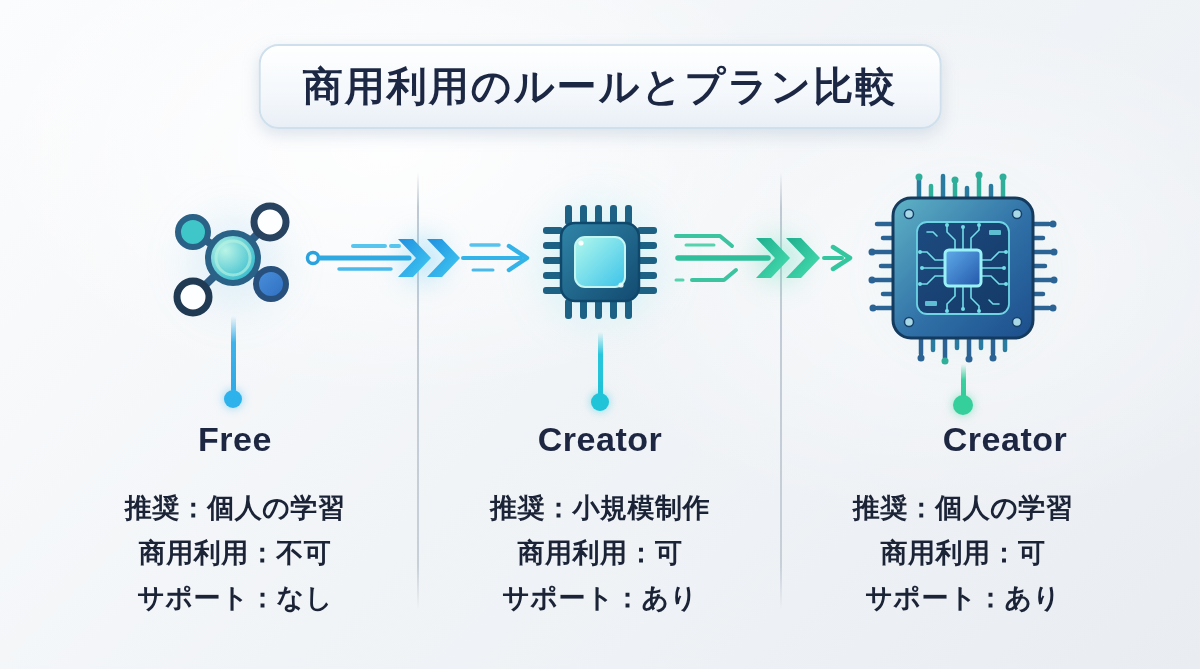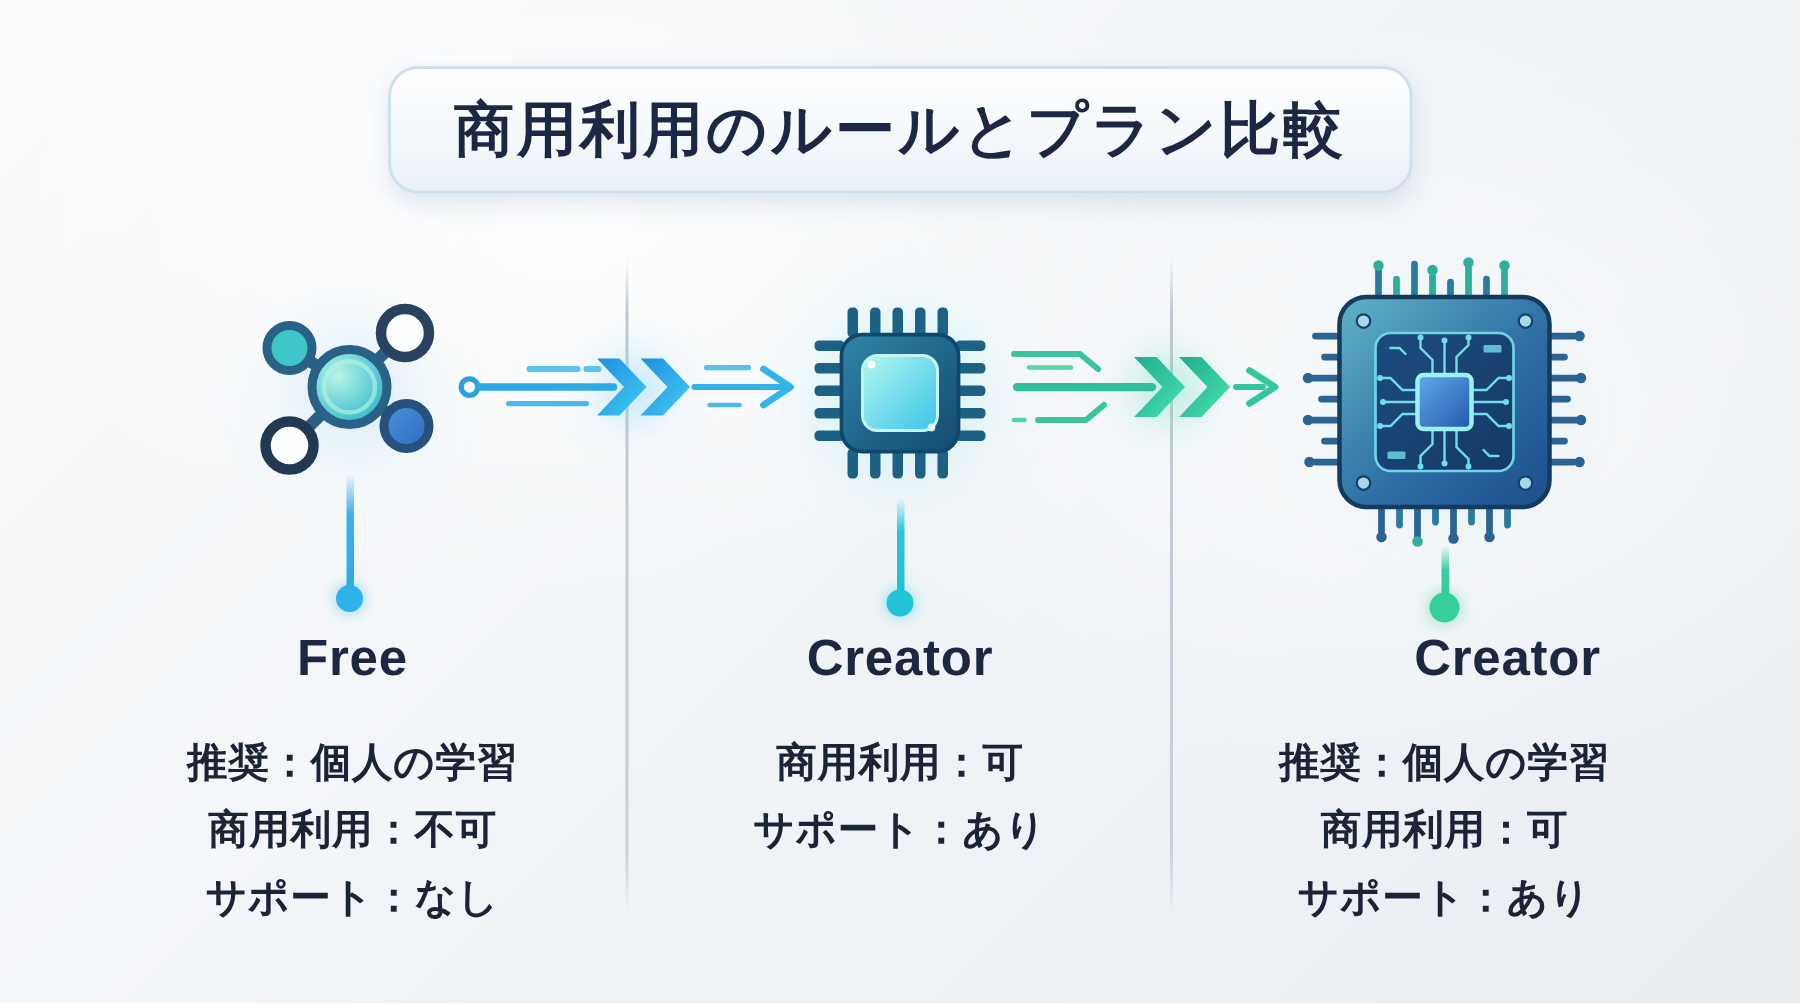--- a/index.html
+++ b/index.html
@@ -289,20 +289,21 @@
   <div class="plan-name" style="left:85px;">Free</div>
   <div class="plan-name" style="left:450px;">Creator</div>
   <div class="plan-name" style="left:855px;">Creator</div>
 
   <div class="plan-rows" style="left:45px;">
     <div>推奨：個人の学習</div>
     <div>商用利用：不可</div>
     <div>サポート：なし</div>
   </div>
   <div class="plan-rows" style="left:410px;">
+    <div>推奨：小規模制作</div>
     <div>商用利用：可</div>
     <div>サポート：あり</div>
   </div>
   <div class="plan-rows" style="left:773px;">
     <div>推奨：個人の学習</div>
     <div>商用利用：可</div>
     <div>サポート：あり</div>
   </div>
 
 </div>

